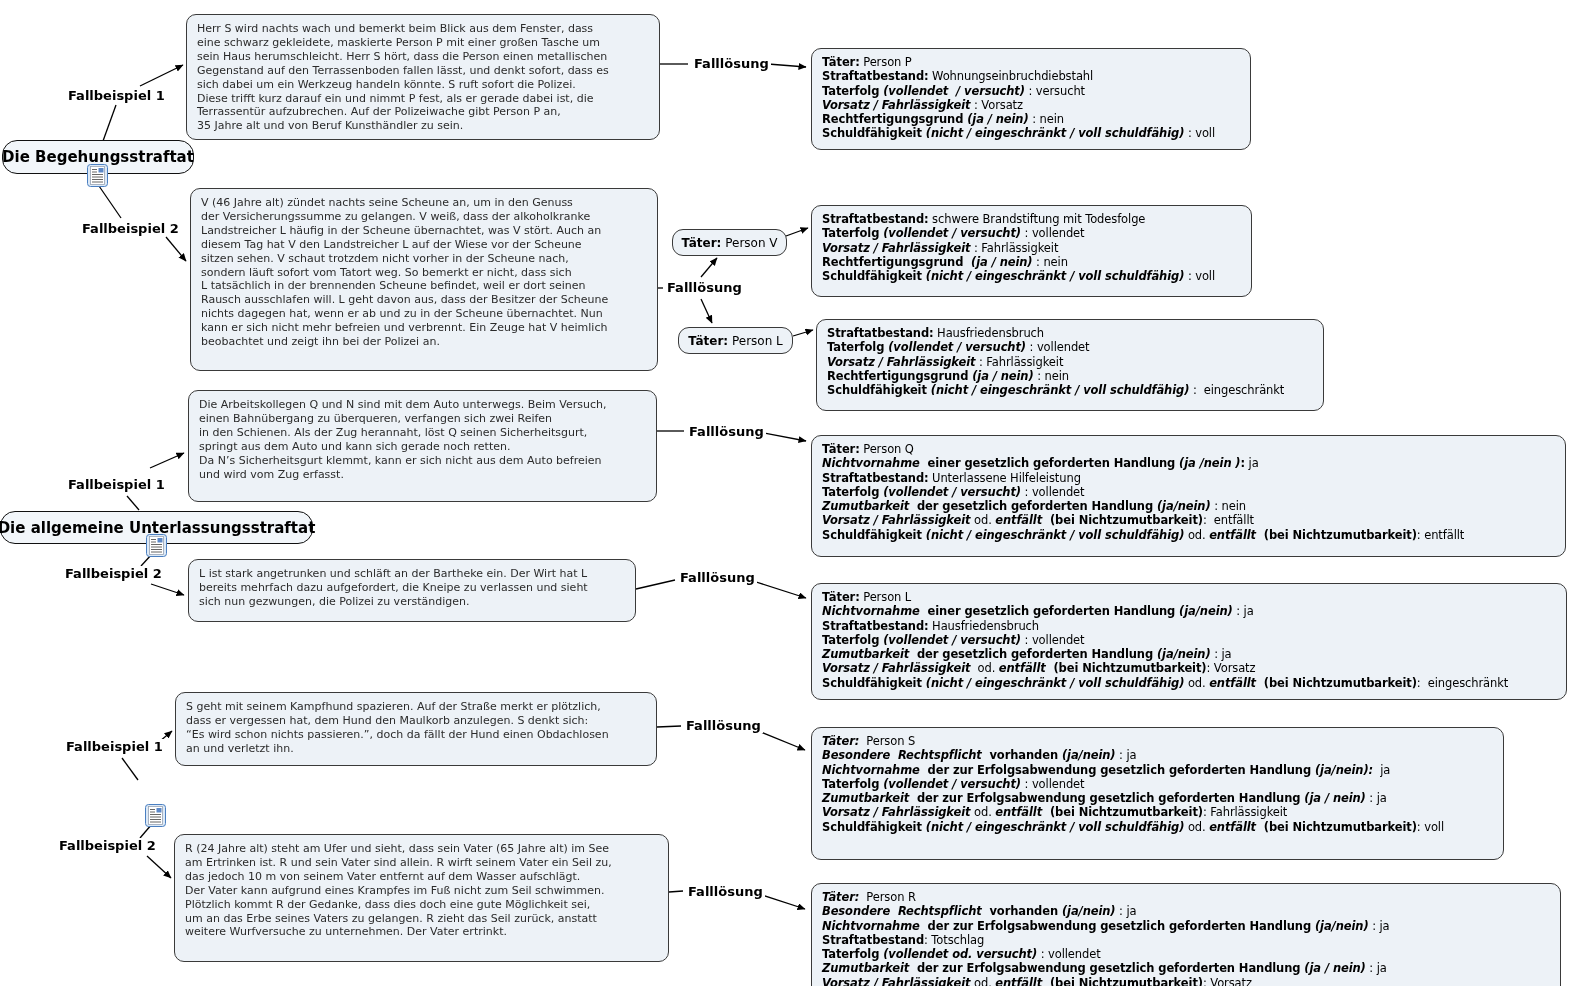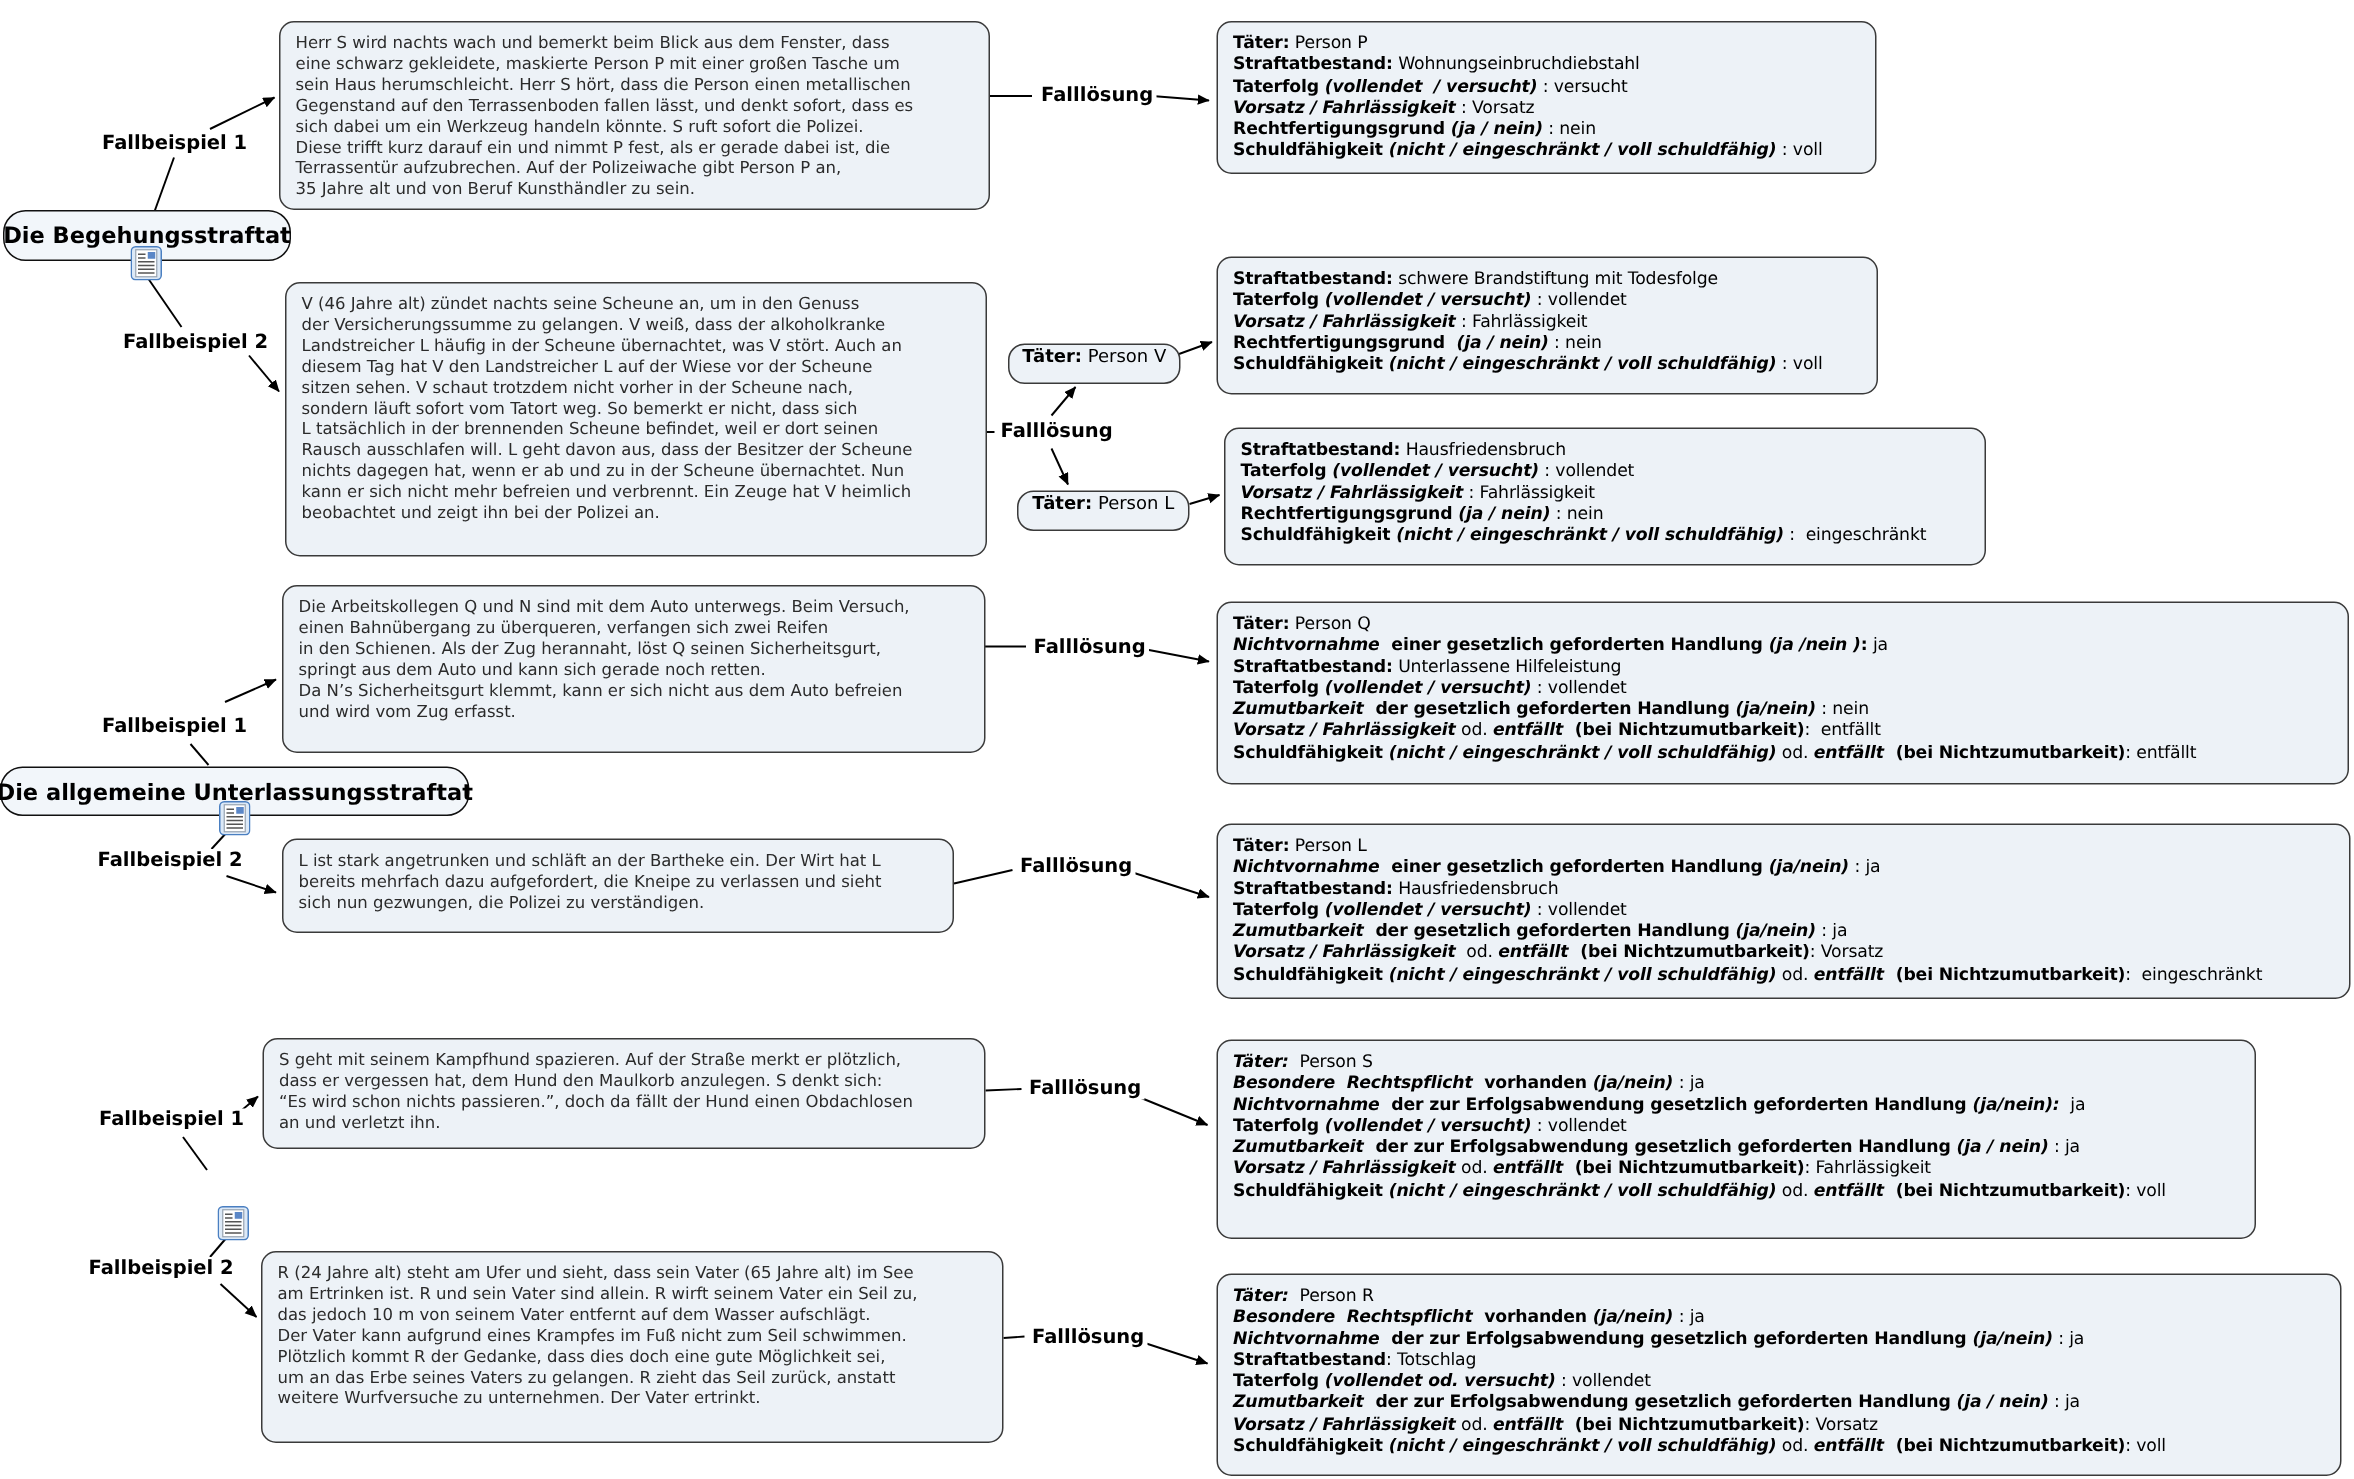--- a/index.html
+++ b/index.html
@@ -12,24 +12,24 @@
     position:absolute;z-index:3;display:flex;align-items:center;justify-content:center;
     background:#f2f6fa;border:1.6px solid #101010;border-radius:15px;
     font-size:15px;font-weight:bold;white-space:nowrap;
   }
   .case-box{
     position:absolute;z-index:2;background:#edf2f7;border:1.2px solid #3a3a3a;border-radius:10px;
     font-size:11px;line-height:13.9px;color:#2b2b2b;padding:7px 10px;white-space:pre;
   }
   .sol-box{
     position:absolute;z-index:2;background:#edf2f7;border:1.2px solid #3a3a3a;border-radius:10px;
-    font-size:11.5px;line-height:14.3px;padding:6px 10px;letter-spacing:-0.1px;
+    font-size:11.5px;line-height:14.3px;padding:6px 10px;letter-spacing:-0.1px;margin-top:34px;
   }
   .tp-box{
-    position:absolute;z-index:3;display:flex;justify-content:center;
+    position:absolute;z-index:3;display:flex;align-items:center;justify-content:center;
     background:#edf2f7;border:1.2px solid #3a3a3a;border-radius:11px;font-size:12px;white-space:nowrap;
   }
   .link-label{
     position:absolute;z-index:3;font-size:13px;font-weight:bold;white-space:nowrap;background:#fff;padding:0 2px;
   }
   .res-icon{position:absolute;z-index:4;width:21px;height:23px;}
   .ln{white-space:pre;}
   .sg-b{font-weight:bold;}
   .sg-bi{font-weight:bold;font-style:italic;}
   .sg-r{font-weight:normal;font-style:normal;}

